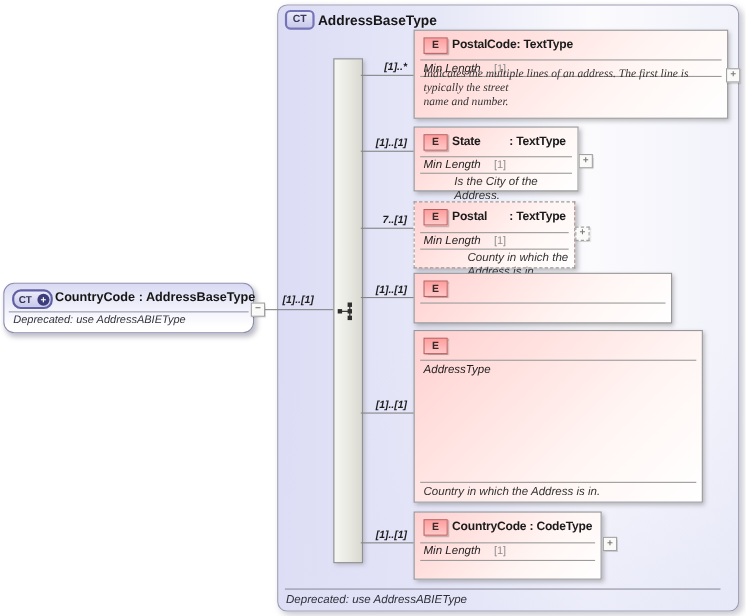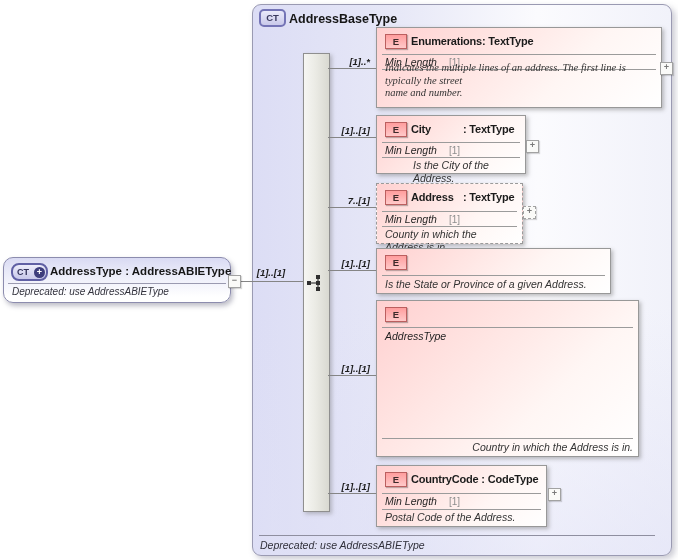--- a/index.html
+++ b/index.html
@@ -101,21 +101,21 @@
     <div id="ct-title">AddressBaseType</div>
     <div id="ct-footer-sep"></div>
     <div id="ct-footer">Deprecated: use AddressABIEType</div>
   </div>
 
   <div id="root-box">
     <div id="root-badge">
       <span class="txt">CT</span>
       <span class="plus-circle">+</span>
     </div>
-    <div id="root-title">AddressType : AddressABIEType</div>
+    <div id="root-title">CountryCode : AddressBaseType</div>
     <div id="root-sep"></div>
     <div id="root-deprecated">Deprecated: use AddressABIEType</div>
   </div>
 
   <div class="cline" style="left:233px; top:281px; width:70px;"></div>
   <div class="togglebox" style="left:228px; top:275px;">−</div>
   <div class="card" style="left:243px; top:267px; width:56px; text-align:center;">[1]..[1]</div>
 
   <div id="seq-bar"></div>
   <svg id="seq-icon" width="19" height="18" viewBox="0 0 19 18">
@@ -136,70 +136,68 @@
 
   <div class="card" style="left:330px; top:56px;  width:40px;">[1]..*</div>
   <div class="card" style="left:330px; top:125px; width:40px;">[1]..[1]</div>
   <div class="card" style="left:330px; top:195px; width:40px;">7..[1]</div>
   <div class="card" style="left:330px; top:258px; width:40px;">[1]..[1]</div>
   <div class="card" style="left:330px; top:363px; width:40px;">[1]..[1]</div>
   <div class="card" style="left:330px; top:481px; width:40px;">[1]..[1]</div>
 
   <div class="ebox" style="left:376px; top:27px; width:284px; height:79px;">
     <div class="ebadge">E</div>
-    <div class="etitle"><span class="ename">Enumerations</span><span>: TextType</span></div>
+    <div class="etitle"><span class="ename">PostalCode</span><span>: TextType</span></div>
     <div class="hsep" style="top:26px;"></div>
     <div class="facet-label" style="top:28px;">Min Length</div>
     <div class="facet-value" style="top:29px;">[1]</div>
     <div class="hsep" style="top:41px;"></div>
     <div class="edesc" style="top:34px;font-family:Liberation Serif, serif;">Indicates the multiple lines of an address. The first line is typically the street
 name and number.</div>
   </div>
   <div class="togglebox" style="left:660px; top:62px;">+</div>
 
   <div class="ebox" style="left:376px; top:115px; width:148px; height:57px;">
     <div class="ebadge">E</div>
-    <div class="etitle"><span class="ename">City</span><span>: TextType</span></div>
+    <div class="etitle"><span class="ename">State</span><span>: TextType</span></div>
     <div class="hsep" style="top:26px;"></div>
     <div class="facet-label" style="top:28px;">Min Length</div>
     <div class="facet-value" style="top:29px;">[1]</div>
     <div class="hsep" style="top:41px;"></div>
     <div class="edesc" style="top:43px;margin-left:28px;">Is the City of the Address.</div>
   </div>
   <div class="togglebox" style="left:526px; top:140px;">+</div>
 
   <div class="ebox dashed" style="left:376px; top:183px; width:145px; height:59px;">
     <div class="ebadge">E</div>
-    <div class="etitle"><span class="ename">Address</span><span>: TextType</span></div>
+    <div class="etitle"><span class="ename">Postal</span><span>: TextType</span></div>
     <div class="hsep" style="top:27px;"></div>
     <div class="facet-label" style="top:29px;">Min Length</div>
     <div class="facet-value" style="top:30px;">[1]</div>
     <div class="hsep" style="top:42px;"></div>
-    <div class="edesc" style="top:44px;">County in which the Address is in.</div>
+    <div class="edesc" style="top:44px;margin-left:40px;">County in which the Address is in.</div>
   </div>
   <div class="togglebox dashed" style="left:523px; top:206px;">+</div>
 
   <div class="ebox" style="left:376px; top:248px; width:233px; height:44px;">
     <div class="ebadge">E</div>
     <div class="hsep" style="top:26px;"></div>
-    <div class="edesc" style="top:29px;">Is the State or Province of a given Address.</div>
   </div>
 
   <div class="ebox" style="left:376px; top:300px; width:261px; height:155px;">
     <div class="ebadge">E</div>
     <div class="hsep" style="top:26px;"></div>
     <div class="enum-label">AddressType</div>
     <div class="hsep" style="top:137px;"></div>
-    <div class="edesc" style="top:140px;text-align:right;">Country in which the Address is in.</div>
+    <div class="edesc" style="top:140px;">Country in which the Address is in.</div>
   </div>
 
   <div class="ebox" style="left:376px; top:465px; width:169px; height:60px;">
     <div class="ebadge">E</div>
     <div class="etitle"><span>CountryCode</span> <span>: CodeType</span></div>
     <div class="hsep" style="top:27px;"></div>
     <div class="facet-label" style="top:29px;">Min Length</div>
     <div class="facet-value" style="top:30px;">[1]</div>
     <div class="hsep" style="top:43px;"></div>
-    <div class="edesc" style="top:45px;">Postal Code of the Address.</div>
   </div>
   <div class="togglebox" style="left:548px; top:488px;">+</div>
 
 </div>
 
 </body></html>

